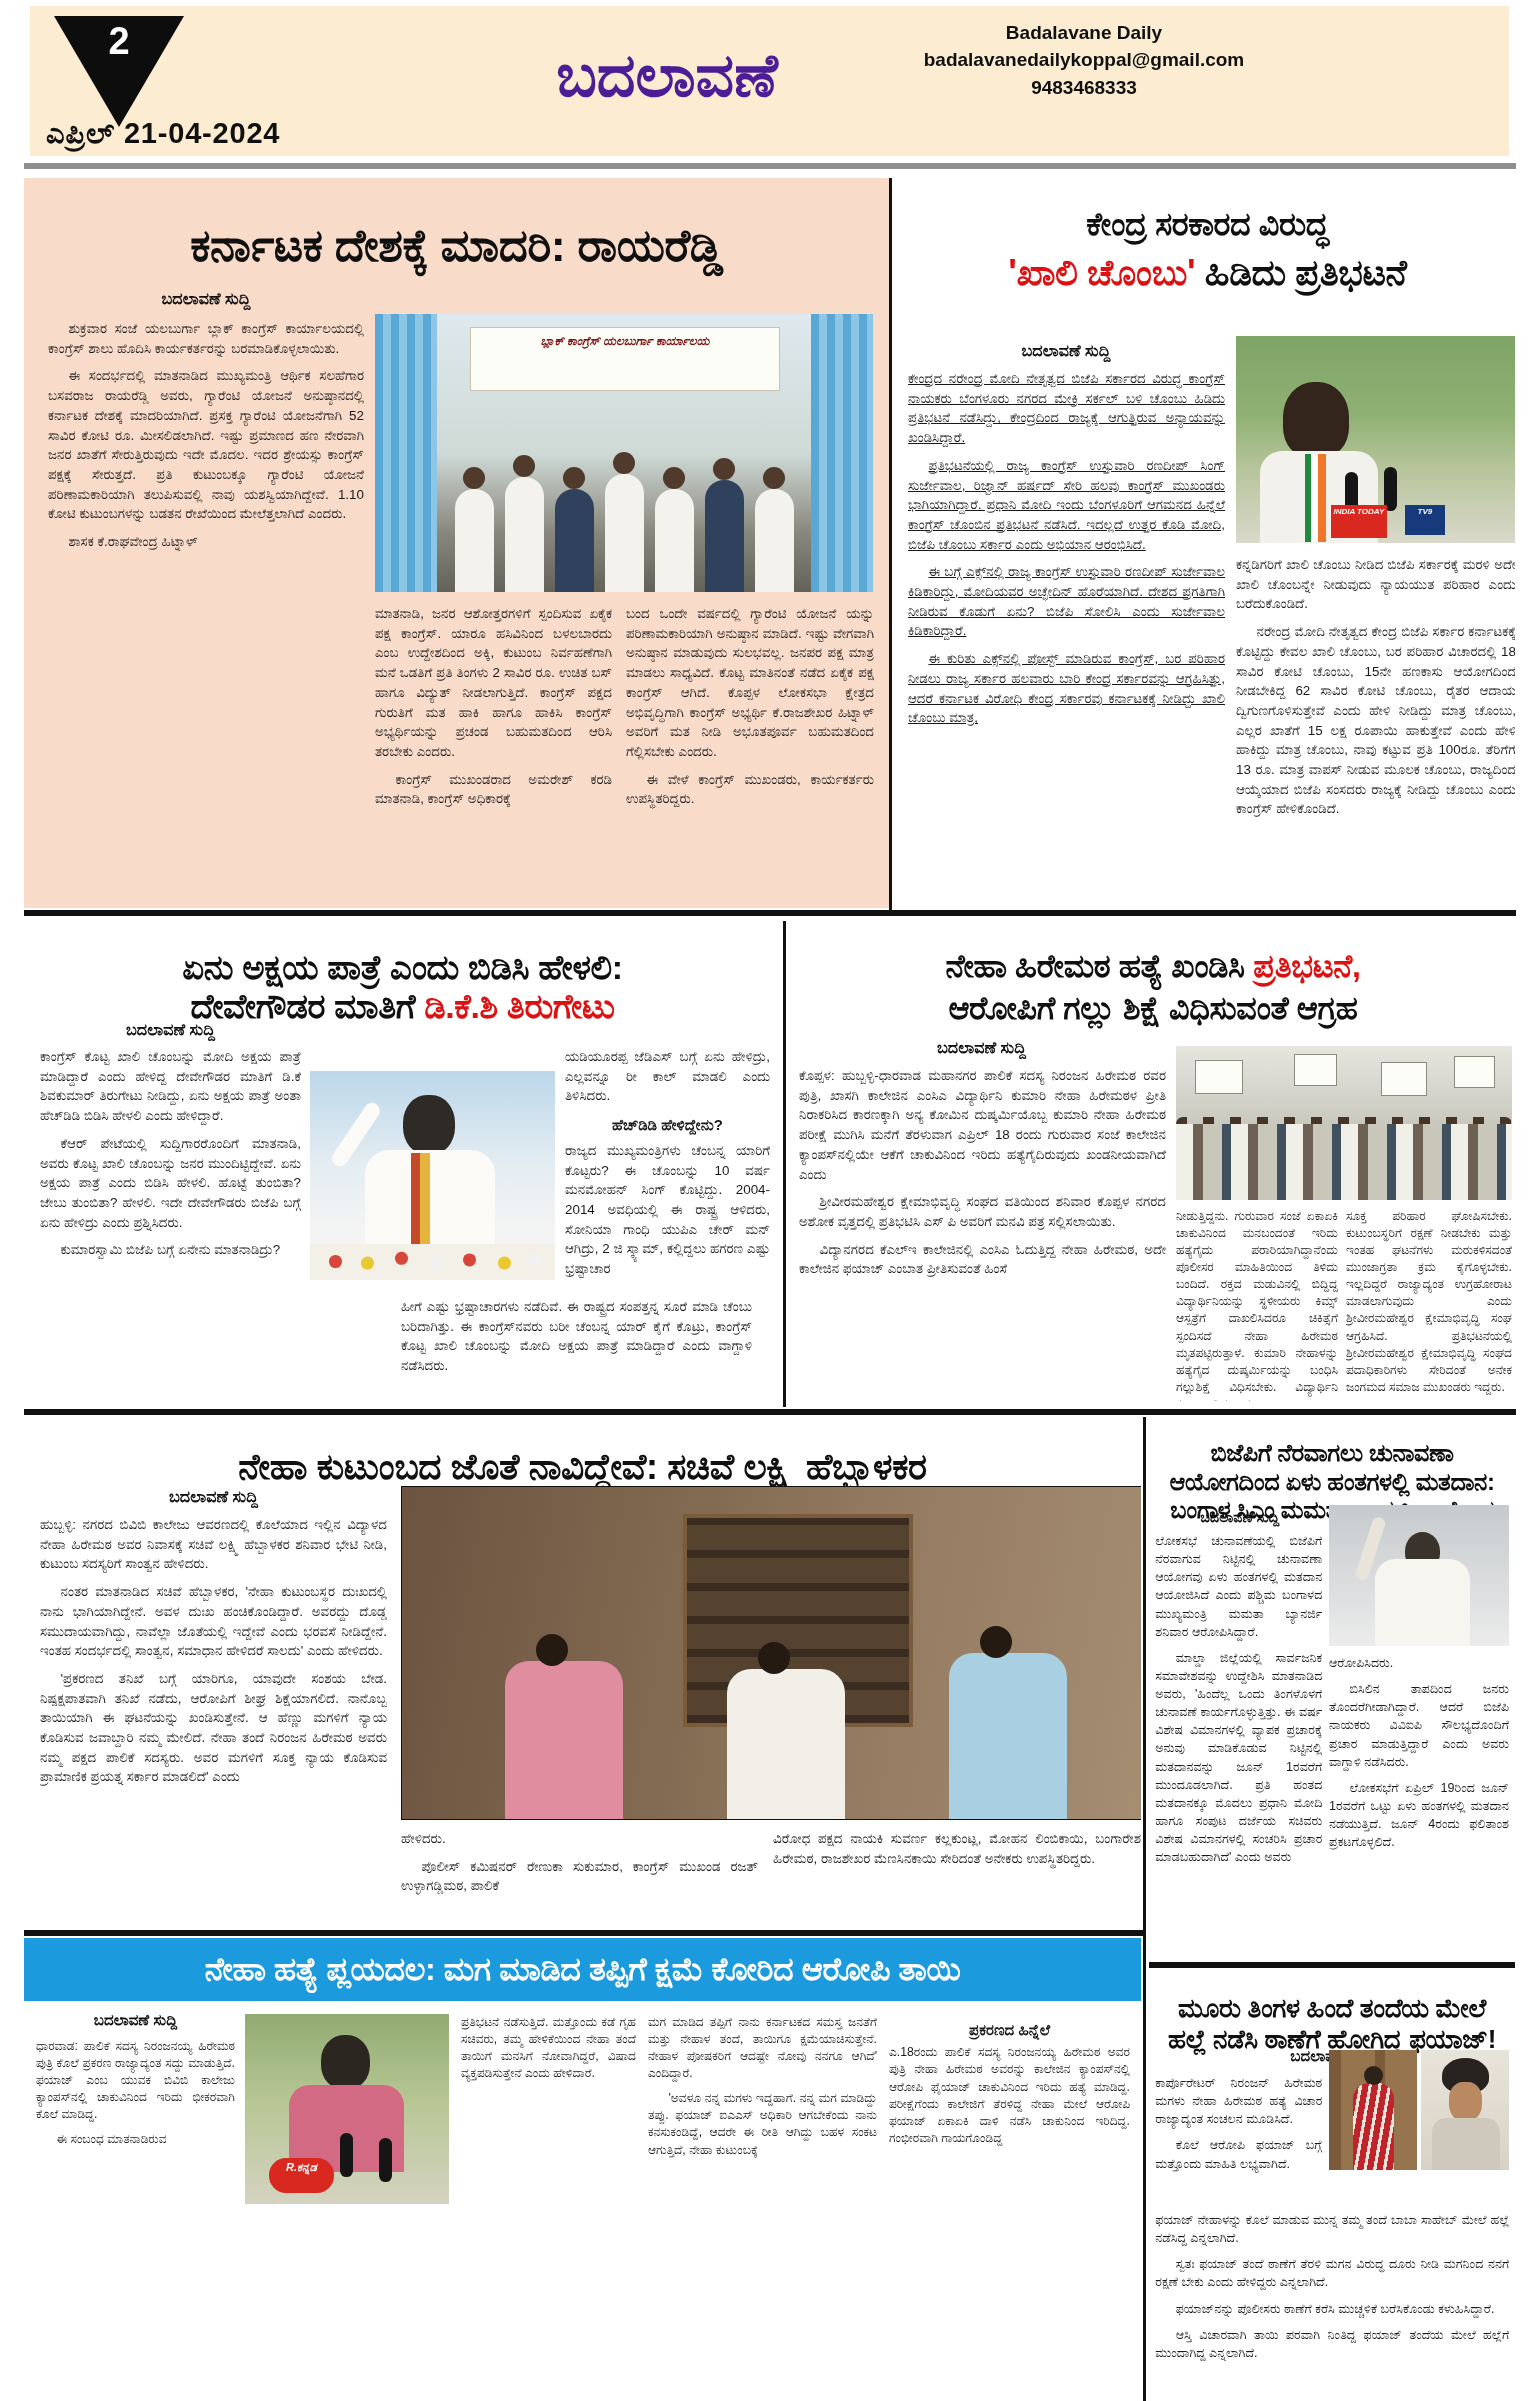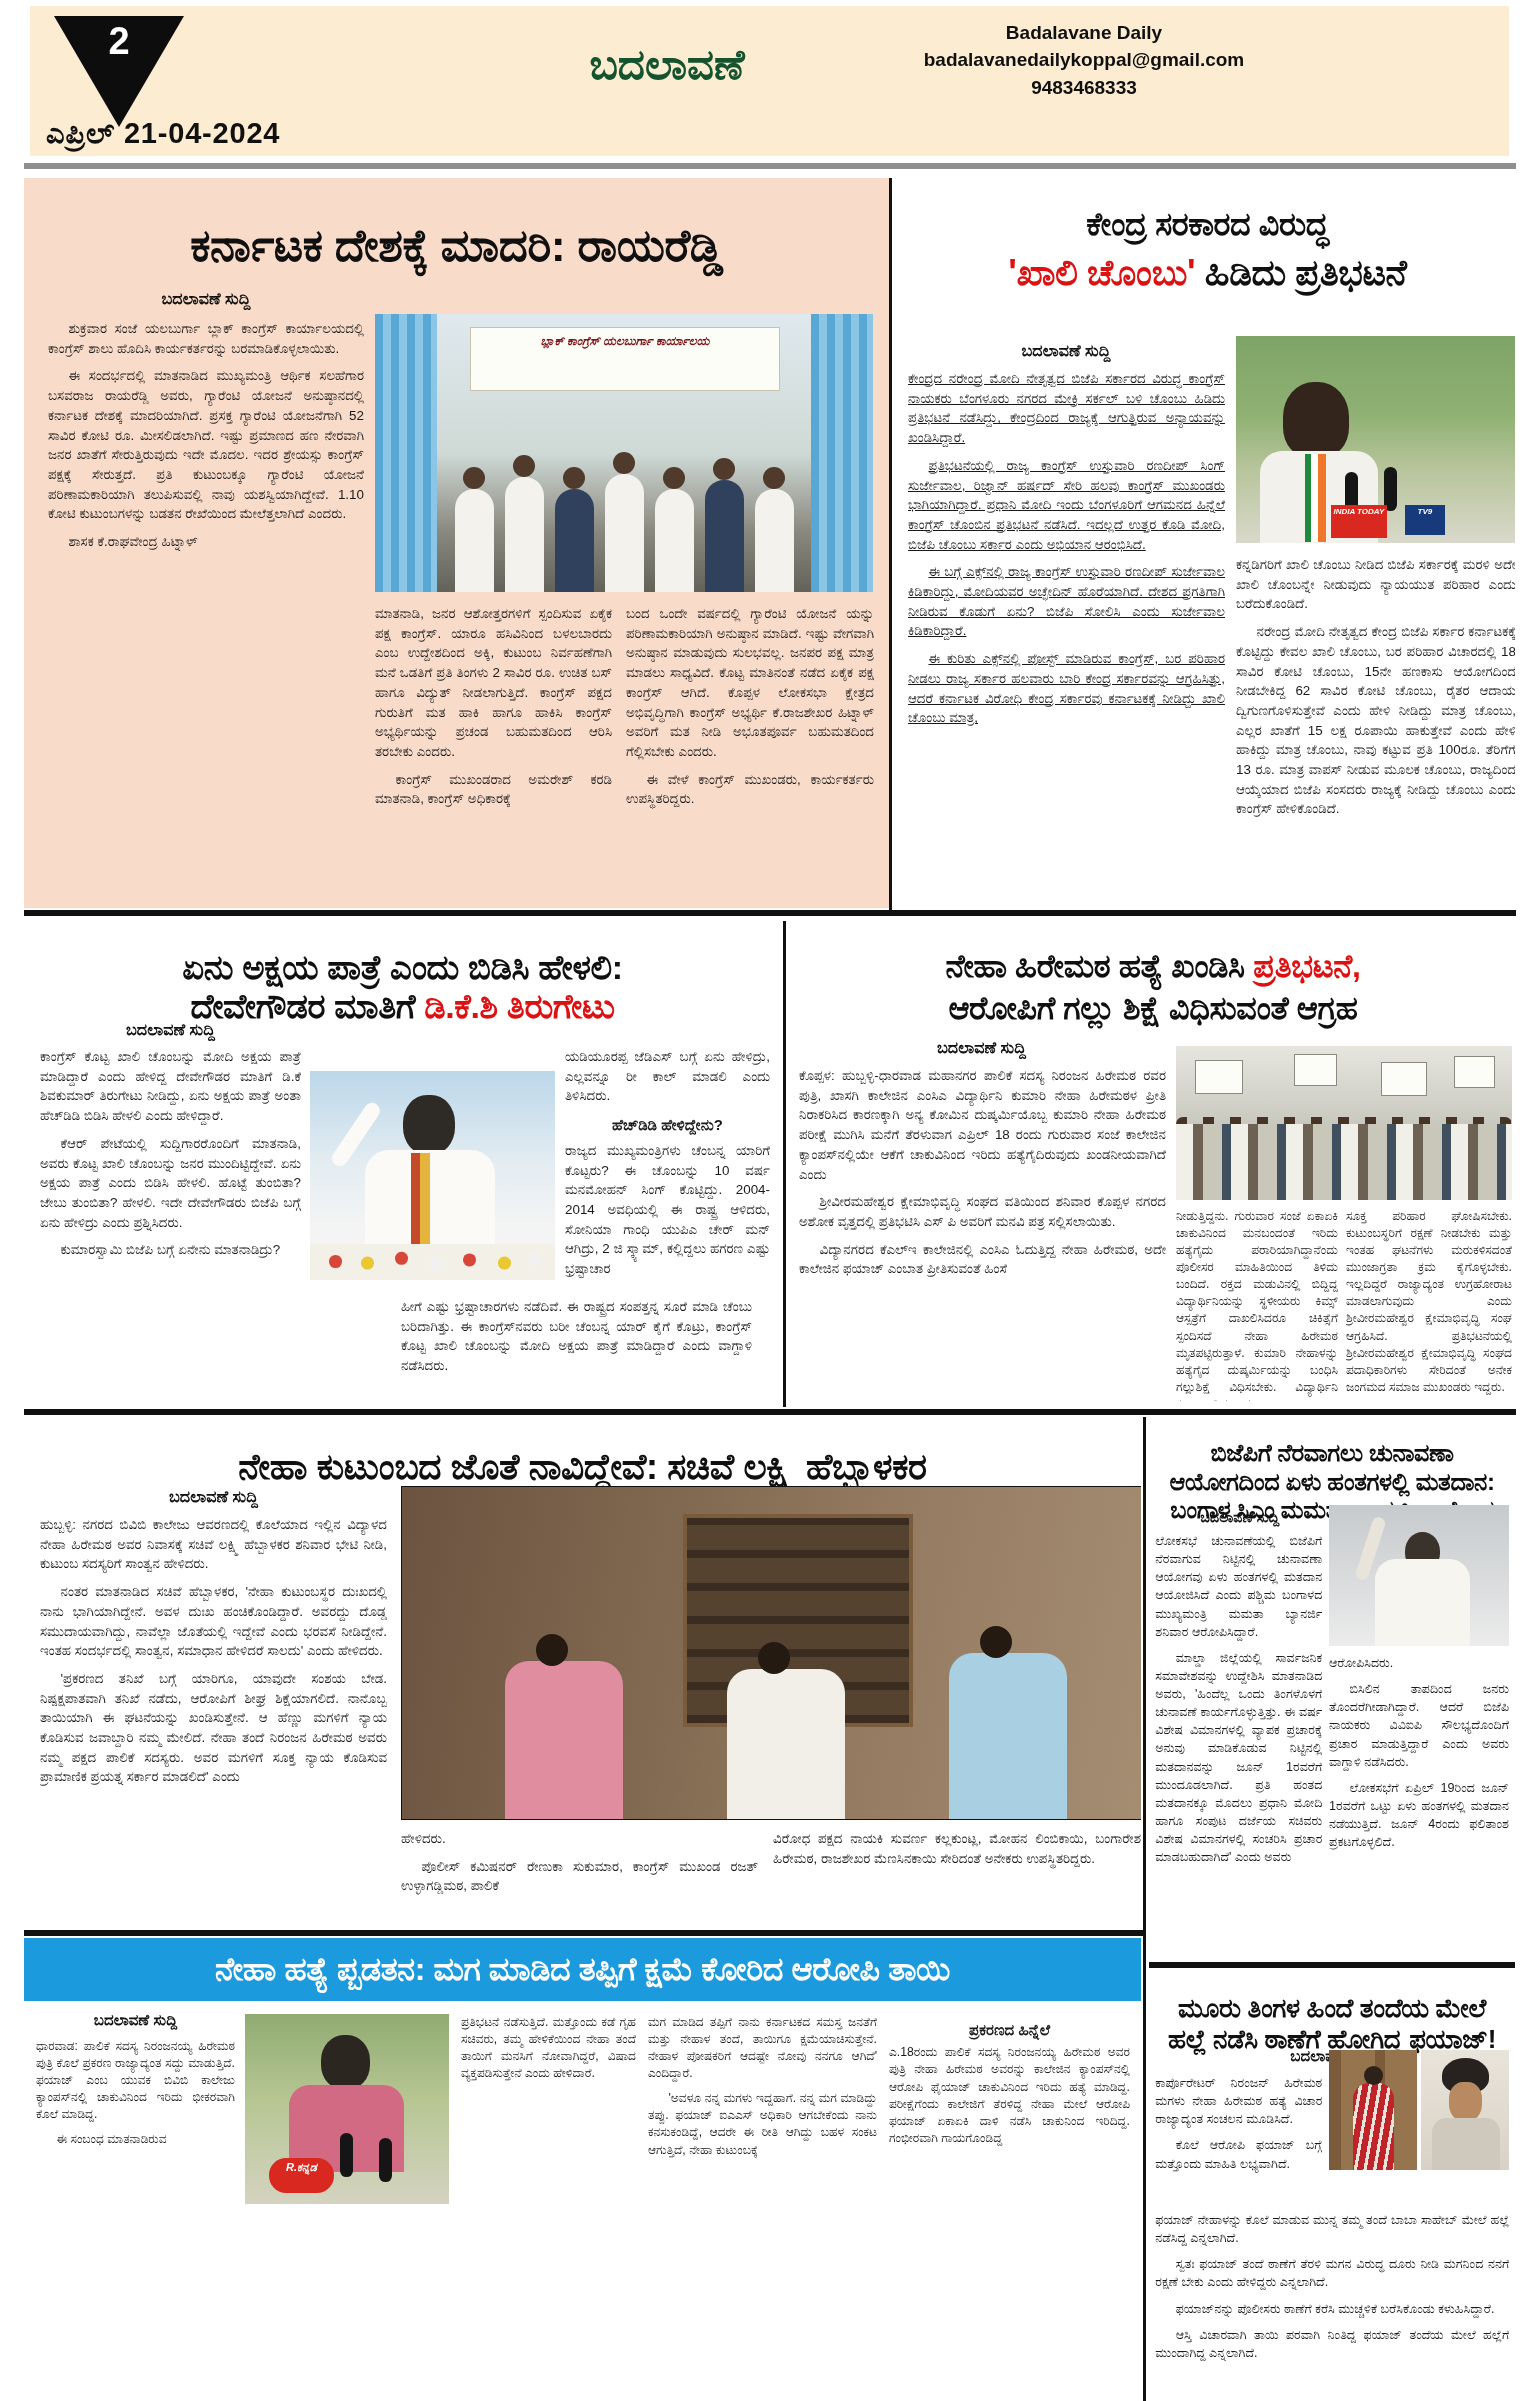--- a/index.html
+++ b/index.html
@@ -18,21 +18,21 @@
   .body16{font-size:12.6px;line-height:1.44;}
   .body15{font-size:12.2px;line-height:1.4;}
   .subhead{font-weight:800;text-align:center;font-size:15px;margin:4.7px 0;}
   .photo{position:absolute;overflow:hidden;font-style:italic;}
   
   #masthead{position:absolute;left:30px;top:6.3px;width:1479px;height:150px;background:#fbecd2;}
   .tri-wrap{position:absolute;left:24px;top:9.5px;width:130px;height:118px;}
   .tri{position:absolute;left:0;top:0;width:0;height:0;border-left:65px solid transparent;border-right:65px solid transparent;border-top:111px solid #0d0d0d;}
   .tri-num{position:absolute;left:0;top:4.7px;width:130px;text-align:center;font-size:38px;font-weight:800;color:#ffffff;}
   .m-date{position:absolute;left:16px;top:111px;font-size:29px;font-weight:800;color:#111;letter-spacing:0.8px;}
-  .m-title{position:absolute;left:0;right:205px;top:35px;text-align:center;font-size:42px;font-weight:800;color:#14532d;}
+  .m-title{position:absolute;left:0;right:205px;top:35px;text-align:center;font-size:60px;font-weight:800;color:#4c1d95;}
   .m-contact{position:absolute;left:884px;top:12.6px;width:340px;text-align:center;font-weight:800;font-size:19px;line-height:1.45;color:#101010;}
   
   .a1{left:24px;top:178px;width:865px;height:730px;background:#f9dbc9;}
   .a1 .hl{top:12.6px;font-size:45px;}
   .a1 .byline{left:24px;top:112px;width:316px;}
   .a1 .c1{left:24px;top:141px;width:316px;height:575px;}
   .a1 .photo{left:351px;top:136px;width:498px;height:278px;background:linear-gradient(180deg,#dfe9ee 0%,#cfdad6 50%,#8a897f 78%,#63625a 100%);}
   .a1 .c2{left:351px;top:426px;width:237px;height:289px;}
   .a1 .c3{left:602px;top:426px;width:248px;height:289px;}
   .curt{position:absolute;top:0;bottom:0;width:62px;background:repeating-linear-gradient(90deg,#58a7d4 0 8px,#8cc6e6 8px 16px);}
@@ -319,21 +319,21 @@
       <p class="indent">ಬಿಸಿಲಿನ ತಾಪದಿಂದ ಜನರು ತೊಂದರೆಗೀಡಾಗಿದ್ದಾರೆ. ಆದರೆ ಬಿಜೆಪಿ ನಾಯಕರು ವಿವಿಐಪಿ ಸೌಲಭ್ಯದೊಂದಿಗೆ ಪ್ರಚಾರ ಮಾಡುತ್ತಿದ್ದಾರೆ ಎಂದು ಅವರು ವಾಗ್ದಾಳಿ ನಡೆಸಿದರು.</p>
       <p class="indent">ಲೋಕಸಭೆಗೆ ಏಪ್ರಿಲ್ 19ರಿಂದ ಜೂನ್ 1ರವರೆಗೆ ಒಟ್ಟು ಏಳು ಹಂತಗಳಲ್ಲಿ ಮತದಾನ ನಡೆಯುತ್ತಿದೆ. ಜೂನ್ 4ರಂದು ಫಲಿತಾಂಶ ಪ್ರಕಟಗೊಳ್ಳಲಿದೆ.</p>
     </div>
   </section>
 
   <div class="rule" style="left:24px;top:1930px;width:1120px;height:6.3px;"></div>
   <div class="rule" style="left:1149px;top:1962px;width:366px;height:5.5px;"></div>
 
   <section class="art a7">
     <div class="banner">
-      <div class="txt">ನೇಹಾ ಹತ್ಯೆ ಪ್ಬಡತನ: ಮಗ ಮಾಡಿದ ತಪ್ಪಿಗೆ ಕ್ಷಮೆ ಕೋರಿದ ಆರೋಪಿ ತಾಯಿ</div>
+      <div class="txt">ನೇಹಾ ಹತ್ಯೆ ಪ್ಲಯದಲ: ಮಗ ಮಾಡಿದ ತಪ್ಪಿಗೆ ಕ್ಷಮೆ ಕೋರಿದ ಆರೋಪಿ ತಾಯಿ</div>
     </div>
     <div class="byline">ಬದಲಾವಣೆ ಸುದ್ದಿ</div>
     <div class="col body15 c1">
       <p>ಧಾರವಾಡ: ಪಾಲಿಕೆ ಸದಸ್ಯ ನಿರಂಜನಯ್ಯ ಹಿರೇಮಠ ಪುತ್ರಿ ಕೊಲೆ ಪ್ರಕರಣ ರಾಜ್ಯಾದ್ಯಂತ ಸದ್ದು ಮಾಡುತ್ತಿದೆ. ಫಯಾಜ್ ಎಂಬ ಯುವಕ ಬಿವಿಬಿ ಕಾಲೇಜು ಕ್ಯಾಂಪಸ್‌ನಲ್ಲಿ ಚಾಕುವಿನಿಂದ ಇರಿದು ಭೀಕರವಾಗಿ ಕೊಲೆ ಮಾಡಿದ್ದ.</p>
       <p class="indent">ಈ ಸಂಬಂಧ ಮಾತನಾಡಿರುವ</p>
     </div>
     <div class="photo">
       <div class="pa7-head"></div>
       <div class="pa7-body"></div>
       <div class="mic-rod pa7-rod1"></div>

